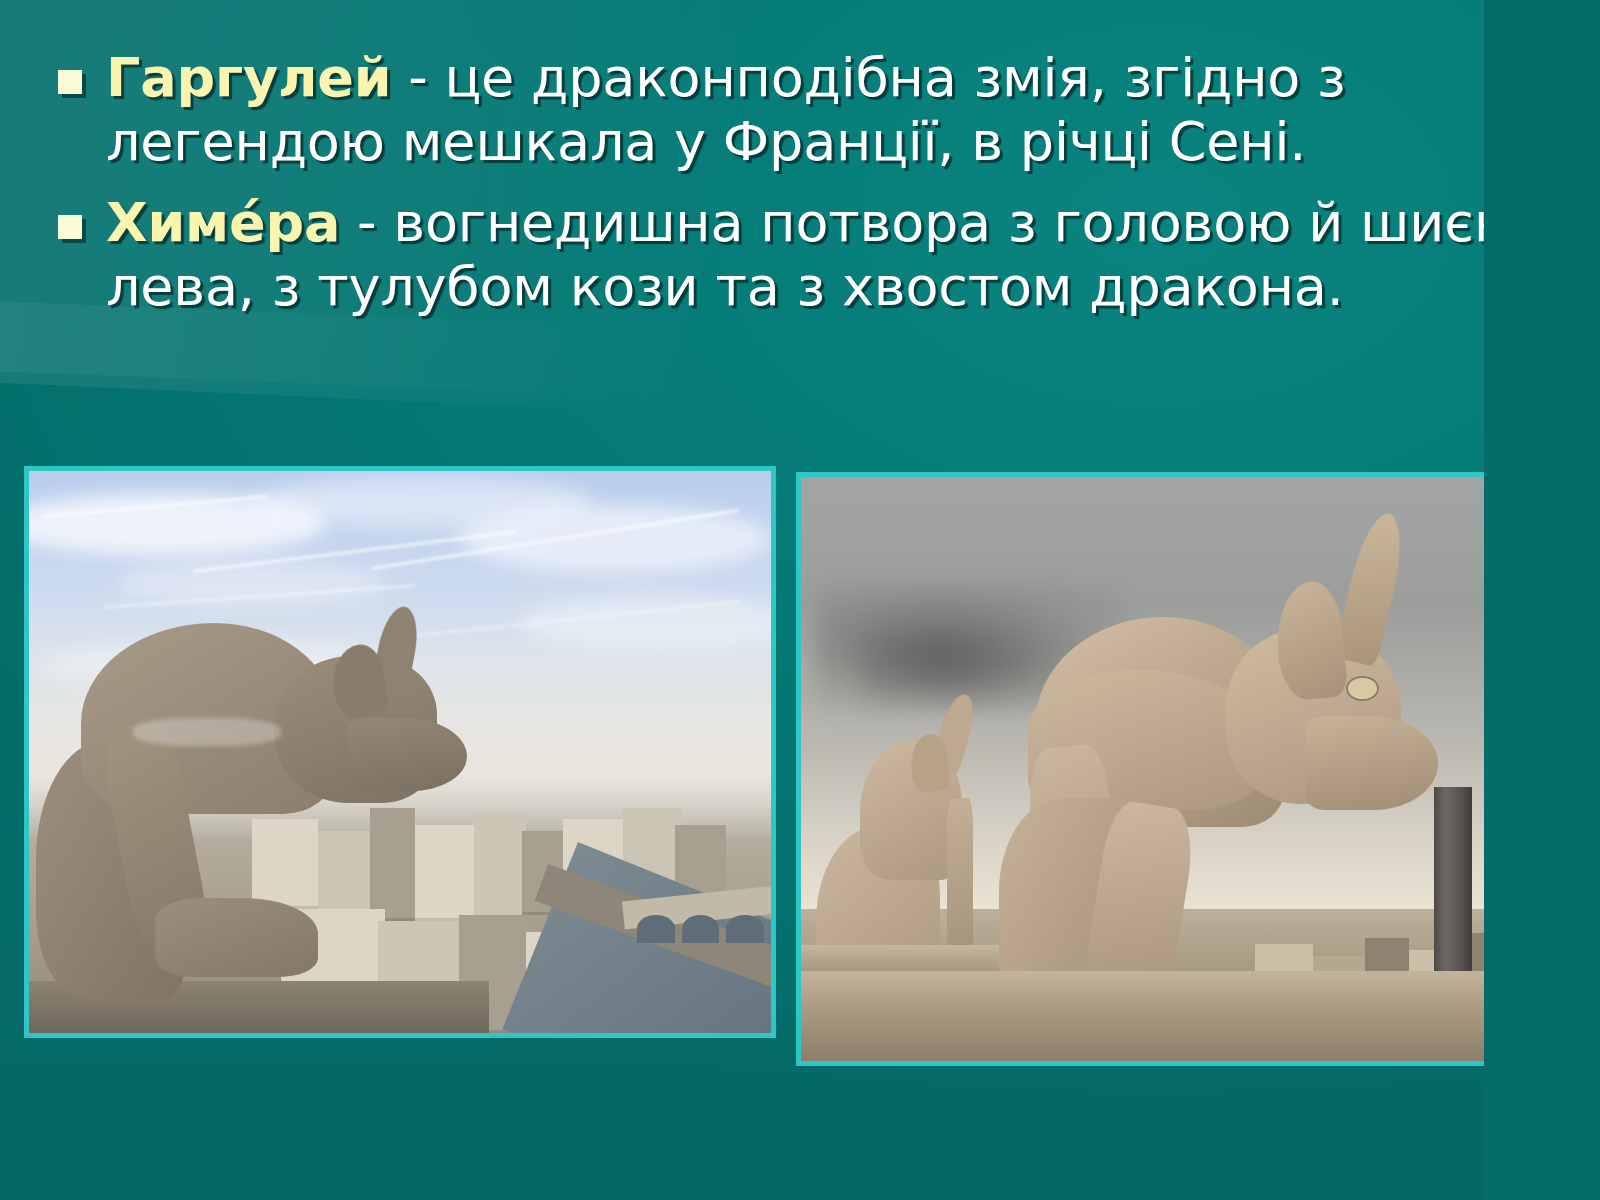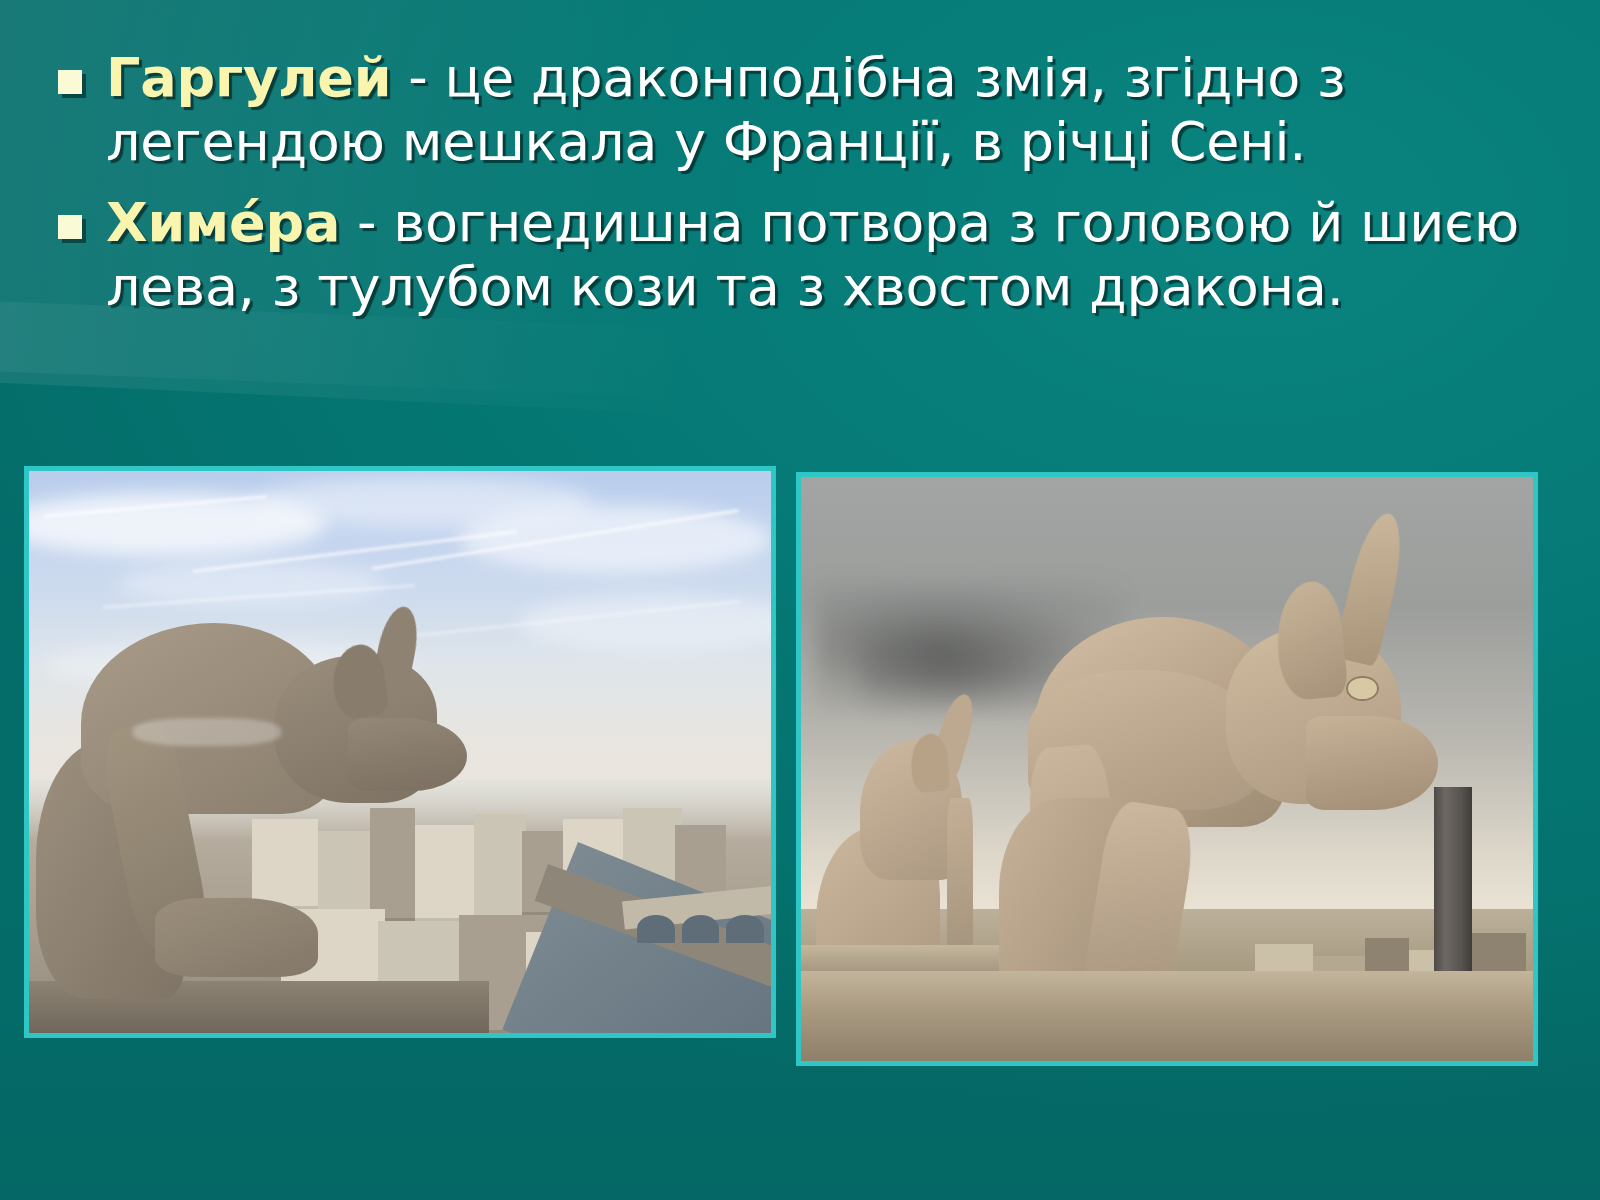--- a/index.html
+++ b/index.html
@@ -10,21 +10,21 @@
   body {
     width: 1600px;
     height: 1200px;
     overflow: hidden;
     font-family: "DejaVu Sans", "Liberation Sans", sans-serif;
   }
 
   
   .slide {
     position: relative;
-    width: 1600px;
+    width: 1484px;
     height: 1200px;
     background: #047975;
     overflow: hidden;
   }
   .bg-base {
     position: absolute;
     inset: 0;
     background:
       radial-gradient(ellipse 1400px 900px at 78% 18%, #0a8480 0%, #047773 58%, #046c69 100%);
   }

